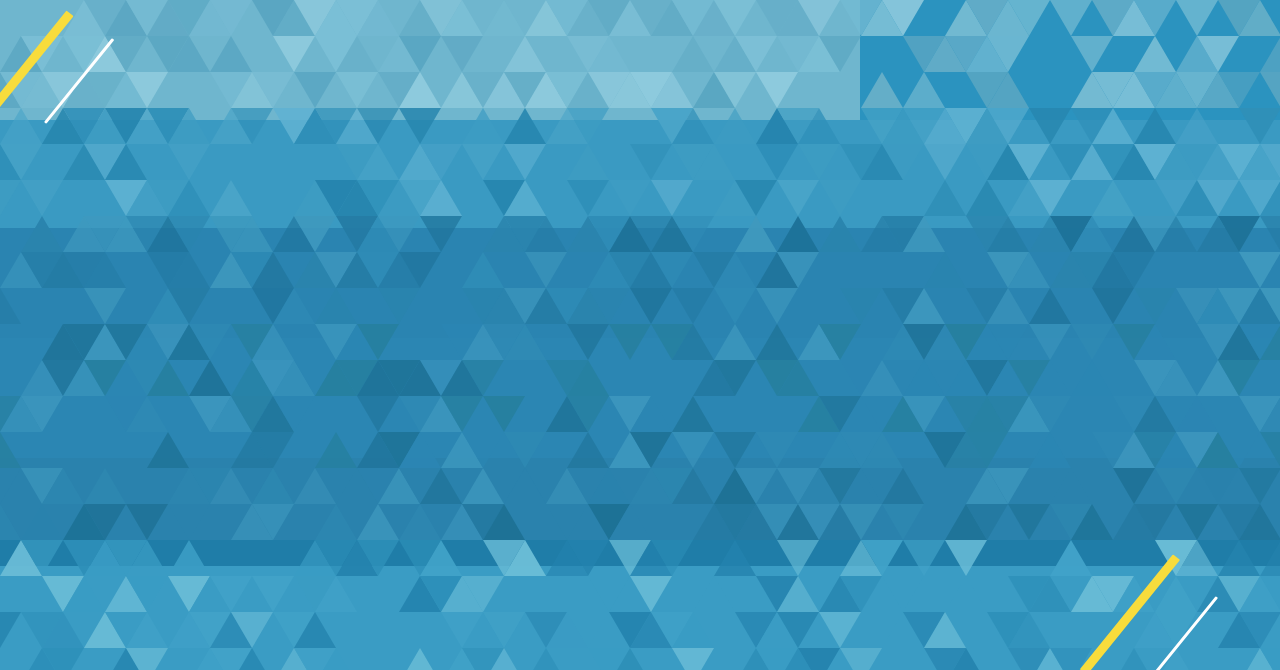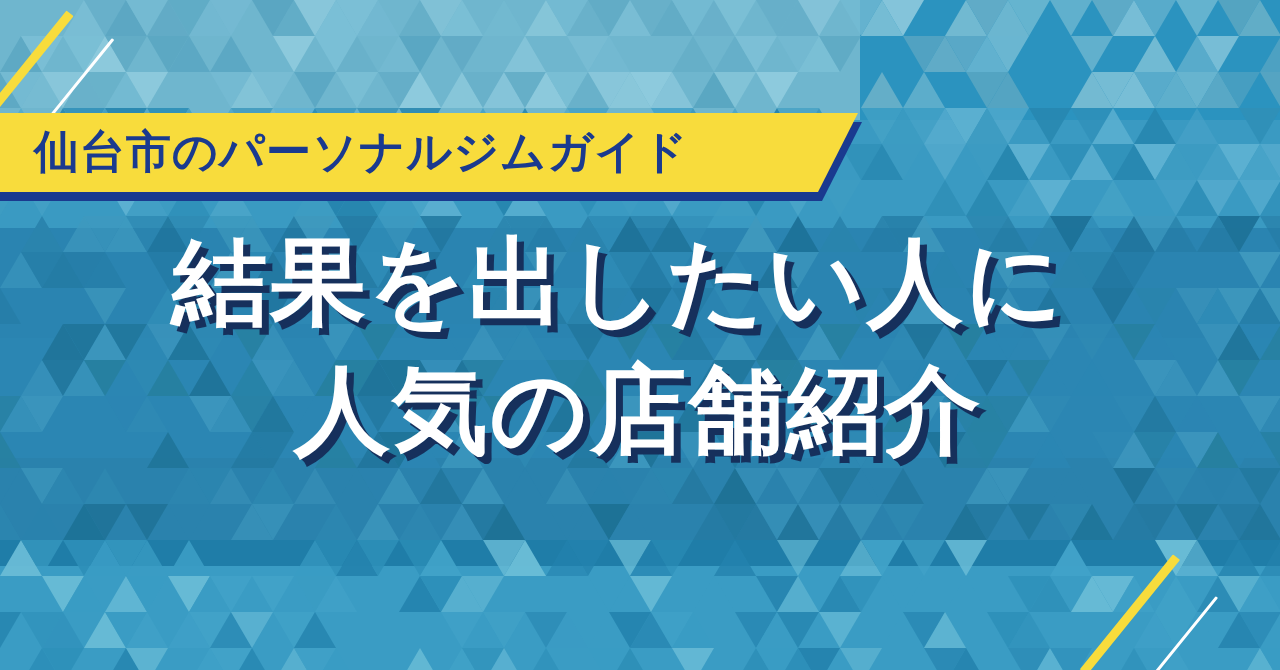--- a/index.html
+++ b/index.html
@@ -853,25 +853,15 @@
       <div class="tri up" style="left: 1155px; top: 648px; color: rgb(65, 162, 200); opacity: 0.69;"></div>
       <div class="tri up" style="left: 1239px; top: 648px; color: rgb(105, 188, 214); opacity: 0.66;"></div>
       <div class="tri down" style="left: 1260px; top: 648px; color: rgb(58, 156, 196); opacity: 0.9;"></div>
     </div>
 
   <div class="diag diag-yellow-tl"></div>
   <div class="diag diag-white-tl"></div>
   <div class="diag diag-yellow-br"></div>
   <div class="diag diag-white-br"></div>
 
-  <div class="ribbon-wrap">
-    <div class="ribbon-shadow"></div>
-    <div class="ribbon">
-      <span class="ribbon-text">仙台市のパーソナルジムガイド</span>
-    </div>
-  </div>
-
-  <div class="headline">
-    <div class="hl-line hl-line-1">結果を出したい人に</div>
-    <div class="hl-line hl-line-2">人気の店舗紹介</div>
-  </div>
+
 
 </div>
 
 </body></html>

